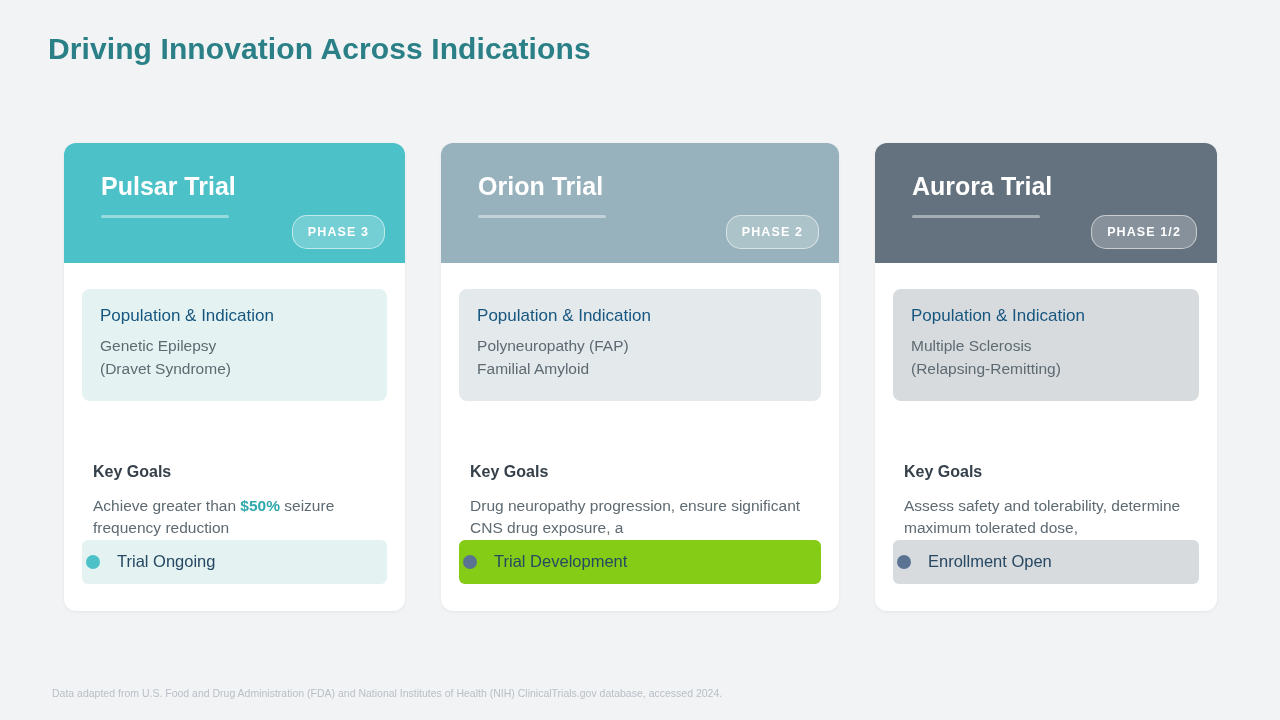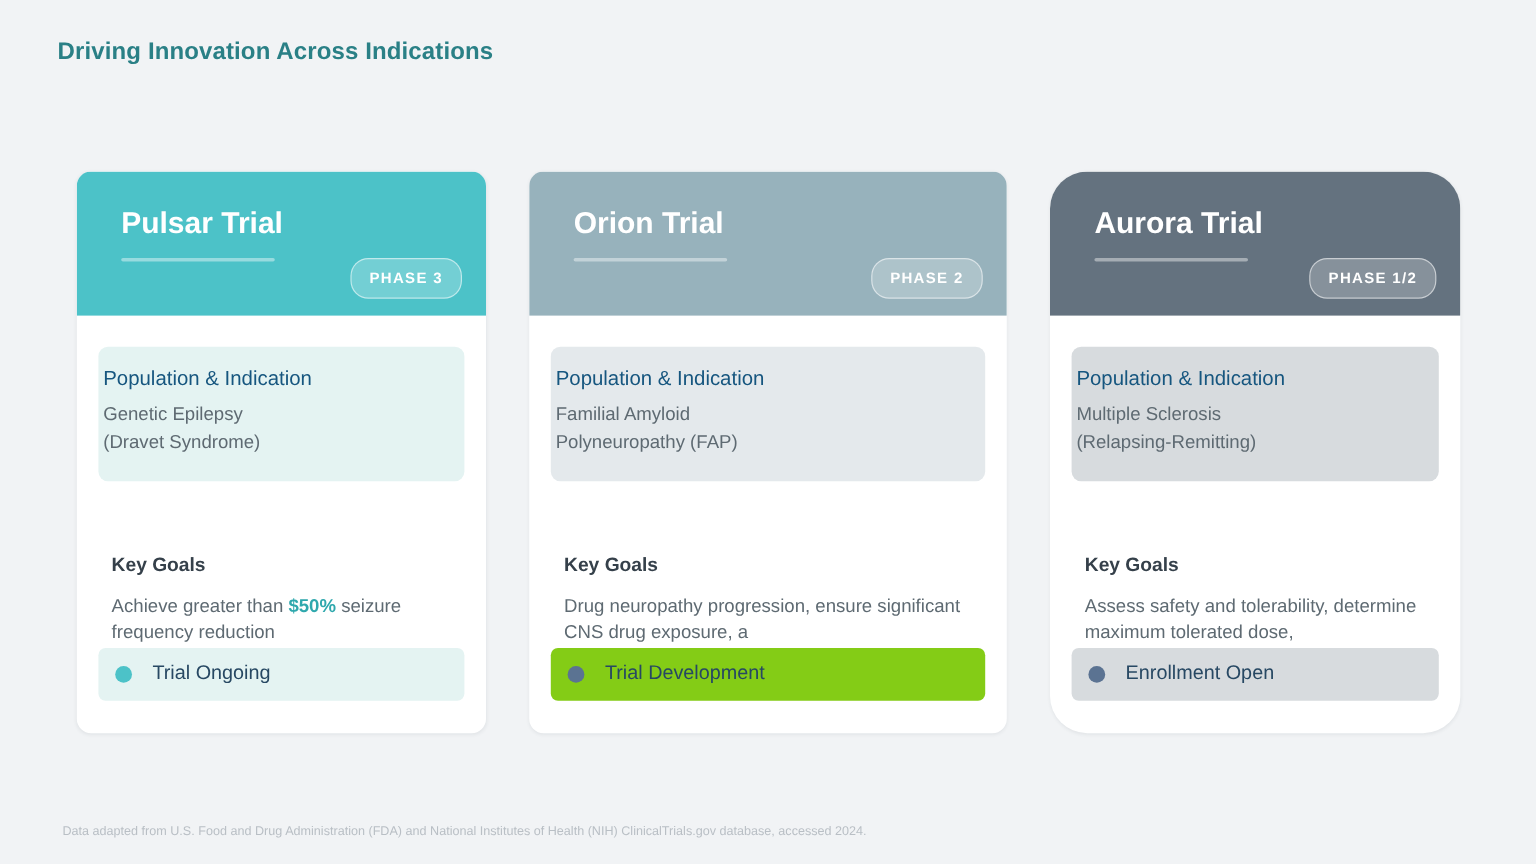--- a/index.html
+++ b/index.html
@@ -8,21 +8,21 @@
     background:#f1f3f5;
     font-family:"Liberation Sans", sans-serif;
     overflow:hidden;
     position:relative;
   }
 
   
   .page-title{
     position:absolute;
     left:48px; top:32px;
-    font-size:20px;
+    font-size:30px;
     font-weight:bold;
     color:#2a8086;
     letter-spacing:0.1px;
     white-space:nowrap;
   }
 
   
   .cards{
     position:absolute;
     left:64px; top:143px;
@@ -32,21 +32,21 @@
   .card{
     background:#ffffff;
     border-radius:12px;
     overflow:hidden;
     display:flex;
     flex-direction:column;
     box-shadow:0 1px 3px rgba(40,55,70,0.07);
   }
   .card.c1{ width:360px; }
   .card.c2{ width:420px; margin-left:36px; }
-  .card.c3{ width:361px; margin-left:36px;border-radius:31px; }
+  .card.c3{ width:361px; margin-left:36px; }
 
   
   .card-header{
     height:120px;
     position:relative;
     flex:none;
     padding:30px 0 0 37px;
   }
   .card-title{
     font-size:25px;
@@ -82,21 +82,21 @@
 
   
   .card-body{
     flex:1;
     padding:26px 18px 0 18px;
     display:flex;
     flex-direction:column;
   }
   .pop-box{
     border-radius:8px;
-    padding:17px 18px 20px 4px;
+    padding:17px 18px 20px 18px;
   }
   .pop-label{
     font-size:17px;
     color:#16567f;
     line-height:1.2;
     white-space:nowrap;
   }
   .pop-value{
     margin-top:9px;
     font-size:15.5px;
@@ -122,21 +122,21 @@
     font-weight:bold;
   }
 
   .status-bar{
     margin-top:auto;
     margin-bottom:44px;
     height:44px;
     border-radius:6px;
     display:flex;
     align-items:center;
-    padding-left:14px;
+    padding-left:4px;
   }
   .status-dot{
     width:14px; height:14px;
     border-radius:50%;
     flex:none;
   }
   .status-text{
     margin-left:17px;
     font-size:16.5px;
     color:#274863;
@@ -187,22 +187,22 @@
   <div class="card c2">
     <div class="card-header" style="background: rgb(151, 178, 188);">
       <div class="card-title">Orion Trial</div>
       <div class="title-rule"></div>
       <div class="phase-badge">PHASE 2</div>
     </div>
     <div class="card-body">
       <div class="pop-box" style="background: rgb(228, 233, 236);">
         <div class="pop-label" style="color: rgb(22, 86, 127);">Population &amp; Indication</div>
         <div class="pop-value">
+          <div>Polyneuropathy (FAP)</div>
           <div>Familial Amyloid</div>
-          <div>Polyneuropathy (FAP)</div>
         </div>
       </div>
       <div class="goals-wrap">
         <div class="goals-label">Key Goals</div>
         <div class="goals-text"><span>Drug neuropathy progression, ensure significant CNS drug exposure, a</span><span class="hl" style="color: rgb(47, 168, 173);"></span><span></span></div>
       </div>
       <div class="status-bar" style="background: #84cc16;">
         <span class="status-dot" style="background: rgb(91, 115, 146);"></span>
         <span class="status-text">Trial Development</span>
       </div>

